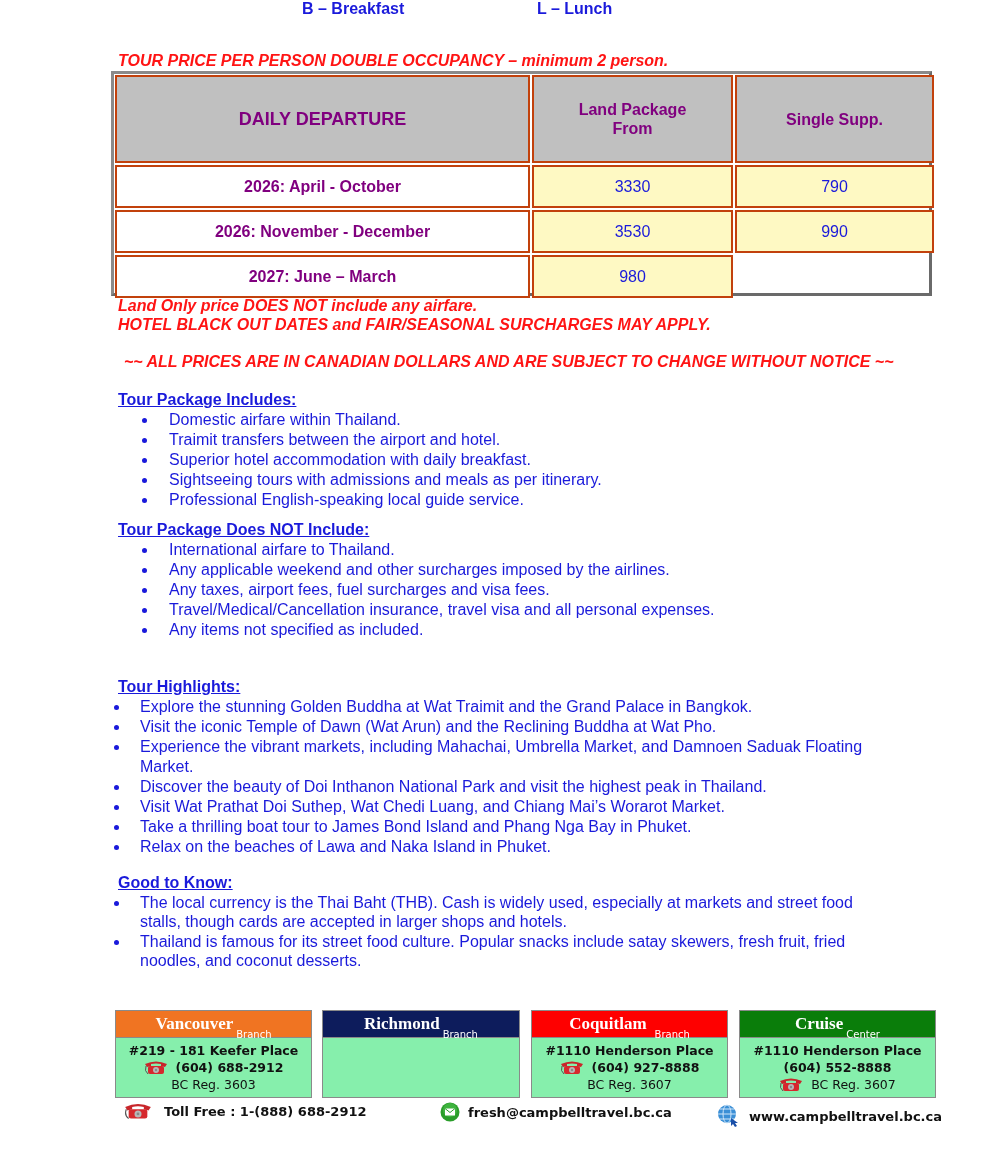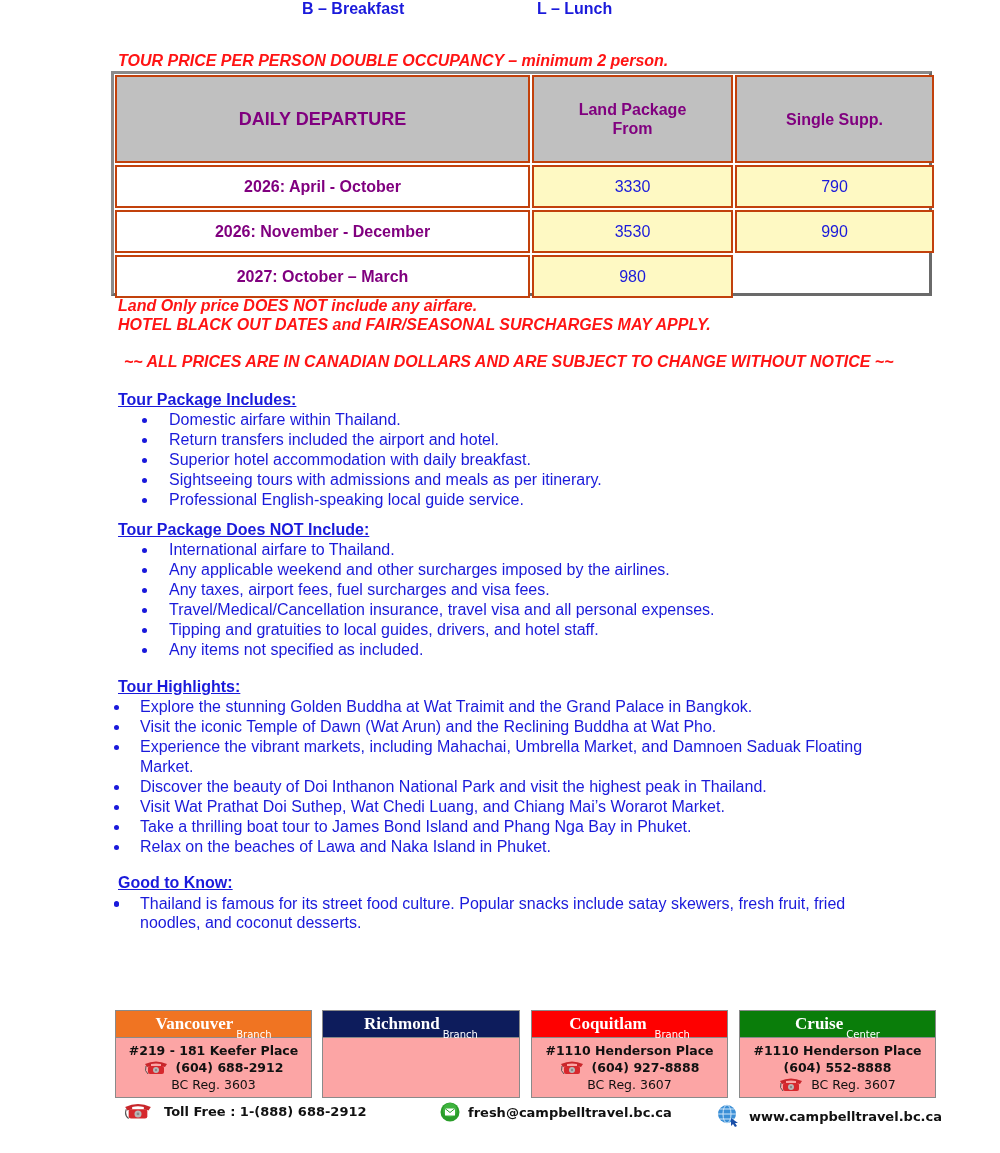--- a/index.html
+++ b/index.html
@@ -43,21 +43,21 @@
   .blist { list-style: none; }
   .blist li {
     position: relative; color: #1a1adb; font-size: 16px; line-height: 20px;
   }
   .blist li .dot {
     position: absolute; top: 8px; width: 5px; height: 5px; border-radius: 50%; background: #1a1adb;
   }
 
   
   .branch {
-    position: absolute; top: 1010px; height: 88px; border: 1.5px solid #8a8a8a; background: #fca5a5;
+    position: absolute; top: 1010px; height: 88px; border: 1.5px solid #8a8a8a; background: #86efac;
   }
   .branch-head {
     height: 27px; display: flex; align-items: center; justify-content: center;
     color: #fff; border-bottom: 1.5px solid #8a8a8a; white-space: nowrap;
   }
   .branch-head .bname { font-family: "Liberation Serif", serif; font-weight: bold; font-size: 17px; }
   .branch-head .bsub { font-family: "DejaVu Sans", sans-serif; font-size: 10px; margin-left: 3px; margin-top: 20px; }
   .branch-body { text-align: center; color: #111; font-family: "DejaVu Sans", sans-serif; font-size: 12.5px; line-height: 17px; padding-top: 4px; }
   .branch-body .addr { font-weight: bold; }
   .branch-body .phone { font-weight: bold; display: flex; align-items: center; justify-content: center; gap: 8px; }
@@ -87,62 +87,61 @@
     <div class="pt-cell head">Single Supp.</div>
 
     <div class="pt-cell row-label">2026: April - October</div>
     <div class="pt-cell val">3330</div>
     <div class="pt-cell val">790</div>
 
     <div class="pt-cell row-label">2026: November - December</div>
     <div class="pt-cell val">3530</div>
     <div class="pt-cell val">990</div>
 
-    <div class="pt-cell row-label">2027: October – March</div>
+    <div class="pt-cell row-label">2027: June – March</div>
     <div class="pt-cell val">980</div>
   </div>
 </div>
 
 <div class="abs red-italic" style="left:118px; top:297px;">Land Only price DOES NOT include any airfare.</div>
 <div class="abs red-italic" style="left:118px; top:316px;">HOTEL BLACK OUT DATES and FAIR/SEASONAL SURCHARGES MAY APPLY.</div>
 <div class="abs red-italic" style="left:124px; top:353px;">~~ ALL PRICES ARE IN CANADIAN DOLLARS AND ARE SUBJECT TO CHANGE WITHOUT NOTICE ~~</div>
 
 <div class="abs sec-title" style="left:118px; top:391px;">Tour Package Includes:</div>
 <ul class="abs blist" style="left:142px; top:410px; width:700px;">
   <li style="padding-left:27px;"><span class="dot" style="left:0;"></span><span>Domestic airfare within Thailand.</span></li>
-  <li style="padding-left:27px;"><span class="dot" style="left:0;"></span><span>Return transfers included the airport and hotel.</span></li>
+  <li style="padding-left:27px;"><span class="dot" style="left:0;"></span><span>Traimit transfers between the airport and hotel.</span></li>
   <li style="padding-left:27px;"><span class="dot" style="left:0;"></span><span>Superior hotel accommodation with daily breakfast.</span></li>
   <li style="padding-left:27px;"><span class="dot" style="left:0;"></span><span>Sightseeing tours with admissions and meals as per itinerary.</span></li>
   <li style="padding-left:27px;"><span class="dot" style="left:0;"></span><span>Professional English-speaking local guide service.</span></li>
 </ul>
 
 <div class="abs sec-title" style="left:118px; top:521px;">Tour Package Does NOT Include:</div>
 <ul class="abs blist" style="left:142px; top:540px; width:760px;">
   <li style="padding-left:27px;"><span class="dot" style="left:0;"></span><span>International airfare to Thailand.</span></li>
   <li style="padding-left:27px;"><span class="dot" style="left:0;"></span><span>Any applicable weekend and other surcharges imposed by the airlines.</span></li>
   <li style="padding-left:27px;"><span class="dot" style="left:0;"></span><span>Any taxes, airport fees, fuel surcharges and visa fees.</span></li>
   <li style="padding-left:27px;"><span class="dot" style="left:0;"></span><span>Travel/Medical/Cancellation insurance, travel visa and all personal expenses.</span></li>
-  <li style="padding-left:27px;"><span class="dot" style="left:0;"></span><span>Tipping and gratuities to local guides, drivers, and hotel staff.</span></li>
   <li style="padding-left:27px;"><span class="dot" style="left:0;"></span><span>Any items not specified as included.</span></li>
 </ul>
 
 <div class="abs sec-title" style="left:118px; top:678px;">Tour Highlights:</div>
 <ul class="abs blist" style="left:112px; top:697px; width:770px;">
   <li style="padding-left:28px;"><span class="dot" style="left:2px;"></span><span>Explore the stunning Golden Buddha at Wat Traimit and the Grand Palace in Bangkok.</span></li>
   <li style="padding-left:28px;"><span class="dot" style="left:2px;"></span><span>Visit the iconic Temple of Dawn (Wat Arun) and the Reclining Buddha at Wat Pho.</span></li>
   <li style="padding-left:28px; padding-right:2px;"><span class="dot" style="left:2px;"></span><span>Experience the vibrant markets, including Mahachai, Umbrella Market, and Damnoen Saduak Floating Market.</span></li>
   <li style="padding-left:28px;"><span class="dot" style="left:2px;"></span><span>Discover the beauty of Doi Inthanon National Park and visit the highest peak in Thailand.</span></li>
   <li style="padding-left:28px;"><span class="dot" style="left:2px;"></span><span>Visit Wat Prathat Doi Suthep, Wat Chedi Luang, and Chiang Mai’s Worarot Market.</span></li>
   <li style="padding-left:28px;"><span class="dot" style="left:2px;"></span><span>Take a thrilling boat tour to James Bond Island and Phang Nga Bay in Phuket.</span></li>
   <li style="padding-left:28px;"><span class="dot" style="left:2px;"></span><span>Relax on the beaches of Lawa and Naka Island in Phuket.</span></li>
 </ul>
 
 <div class="abs sec-title" style="left:118px; top:874px;">Good to Know:</div>
 <ul class="abs blist" style="left:112px; top:893px; width:770px;">
-  <li style="padding-left:28px; line-height:19px;"><span class="dot" style="left:2px;"></span></li>
+  <li style="padding-left:28px; line-height:19px;"><span class="dot" style="left:2px;"></span><span>The local currency is the Thai Baht (THB). Cash is widely used, especially at markets and street food stalls, though cards are accepted in larger shops and hotels.</span></li>
   <li style="padding-left:28px; line-height:19px; margin-top:1px;"><span class="dot" style="left:2px;"></span><span>Thailand is famous for its street food culture. Popular snacks include satay skewers, fresh fruit, fried noodles, and coconut desserts.</span></li>
 </ul>
 
 <div class="branch" style="left:115px; width:197px;">
   <div class="branch-head" style="background:#f07422;">
     <span class="bname">Vancouver</span>
     <span class="bsub">Branch</span>
   </div>
   <div class="branch-body">
     <div class="addr">#219 - 181 Keefer Place</div>

